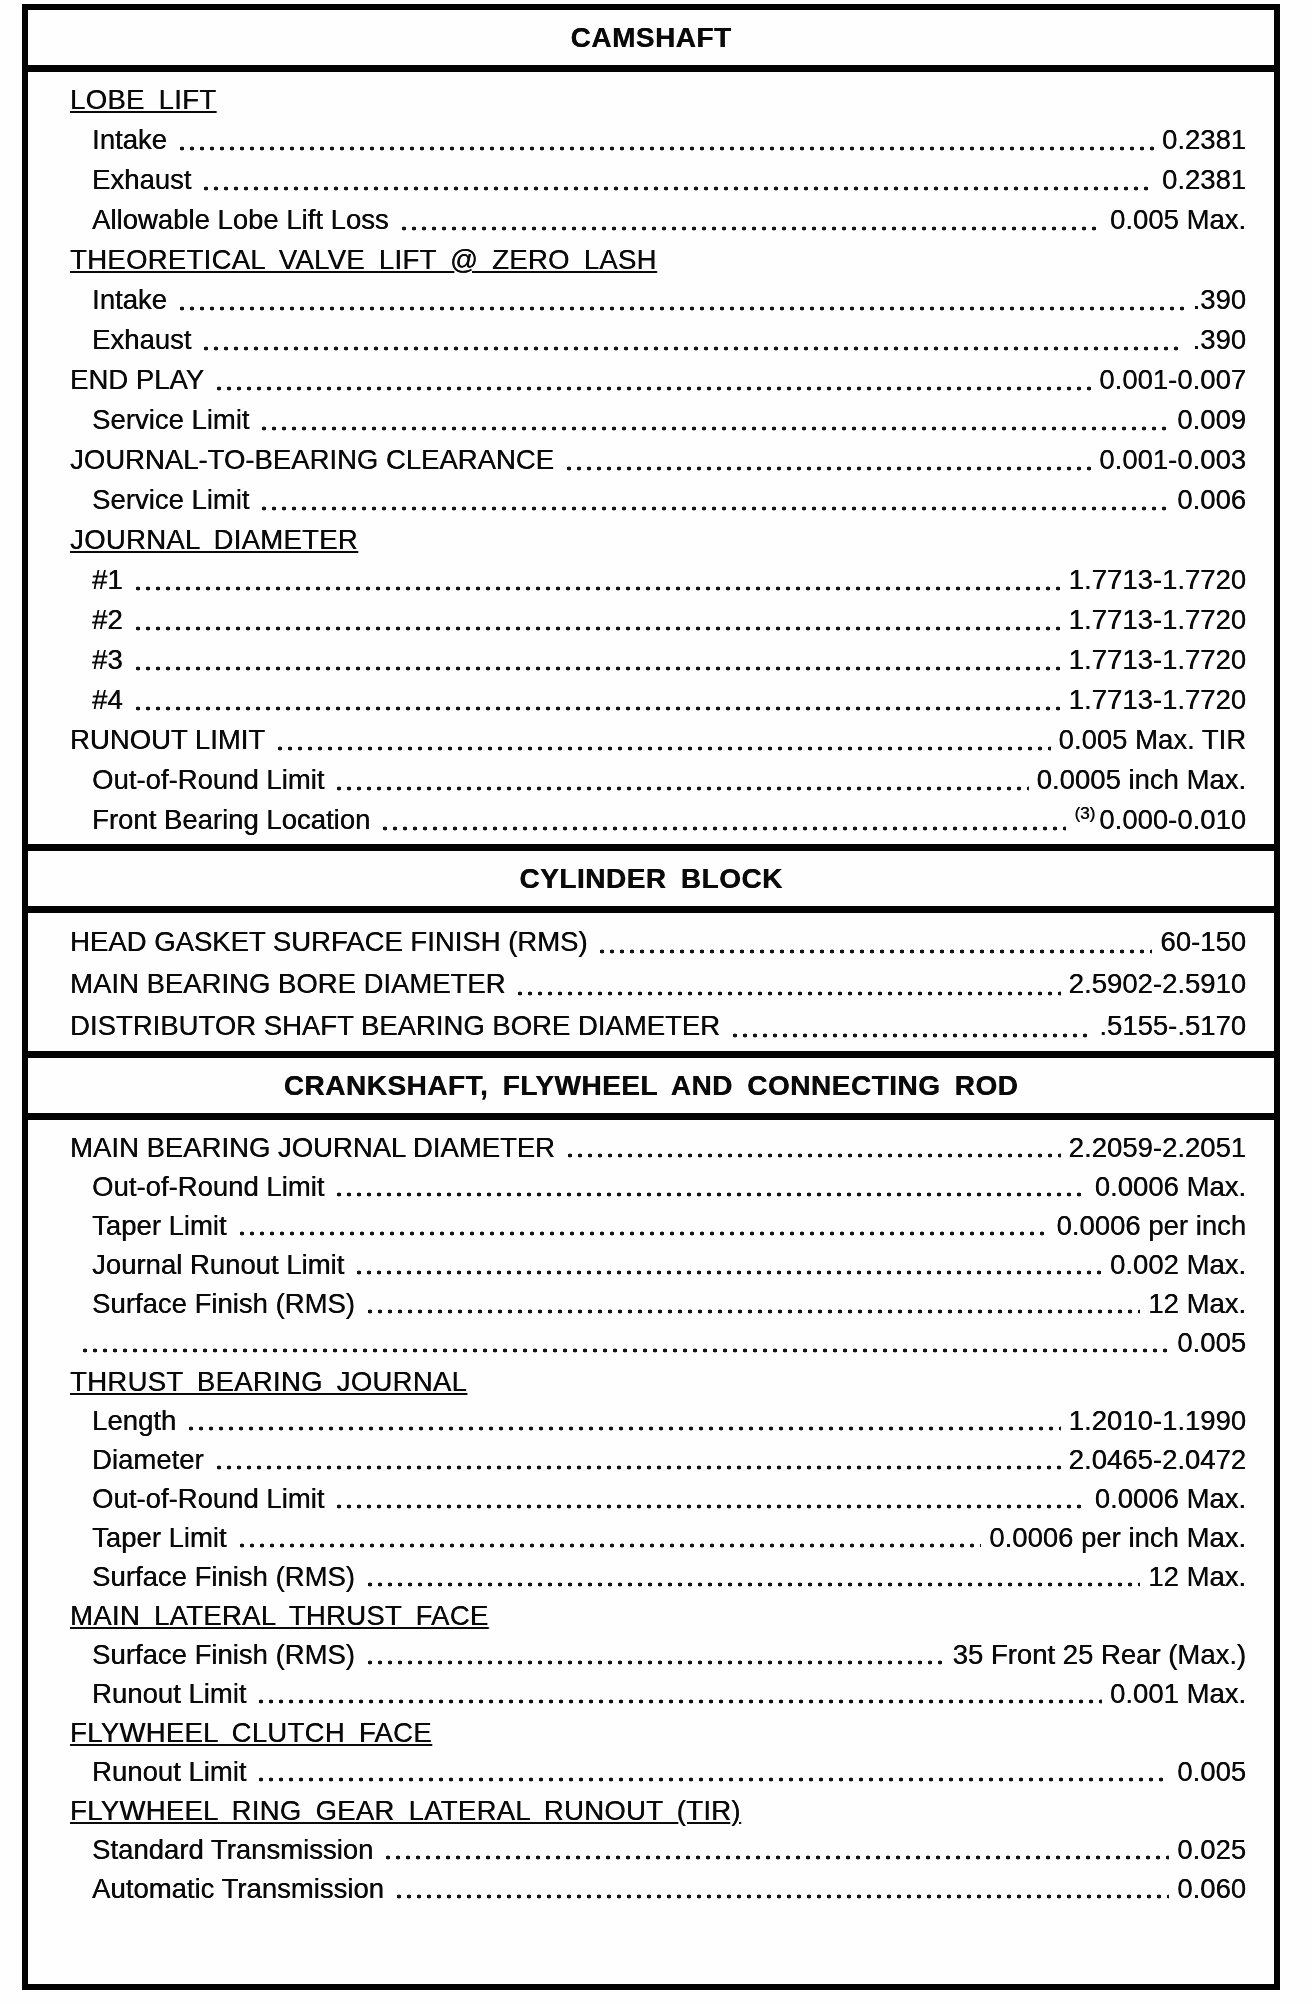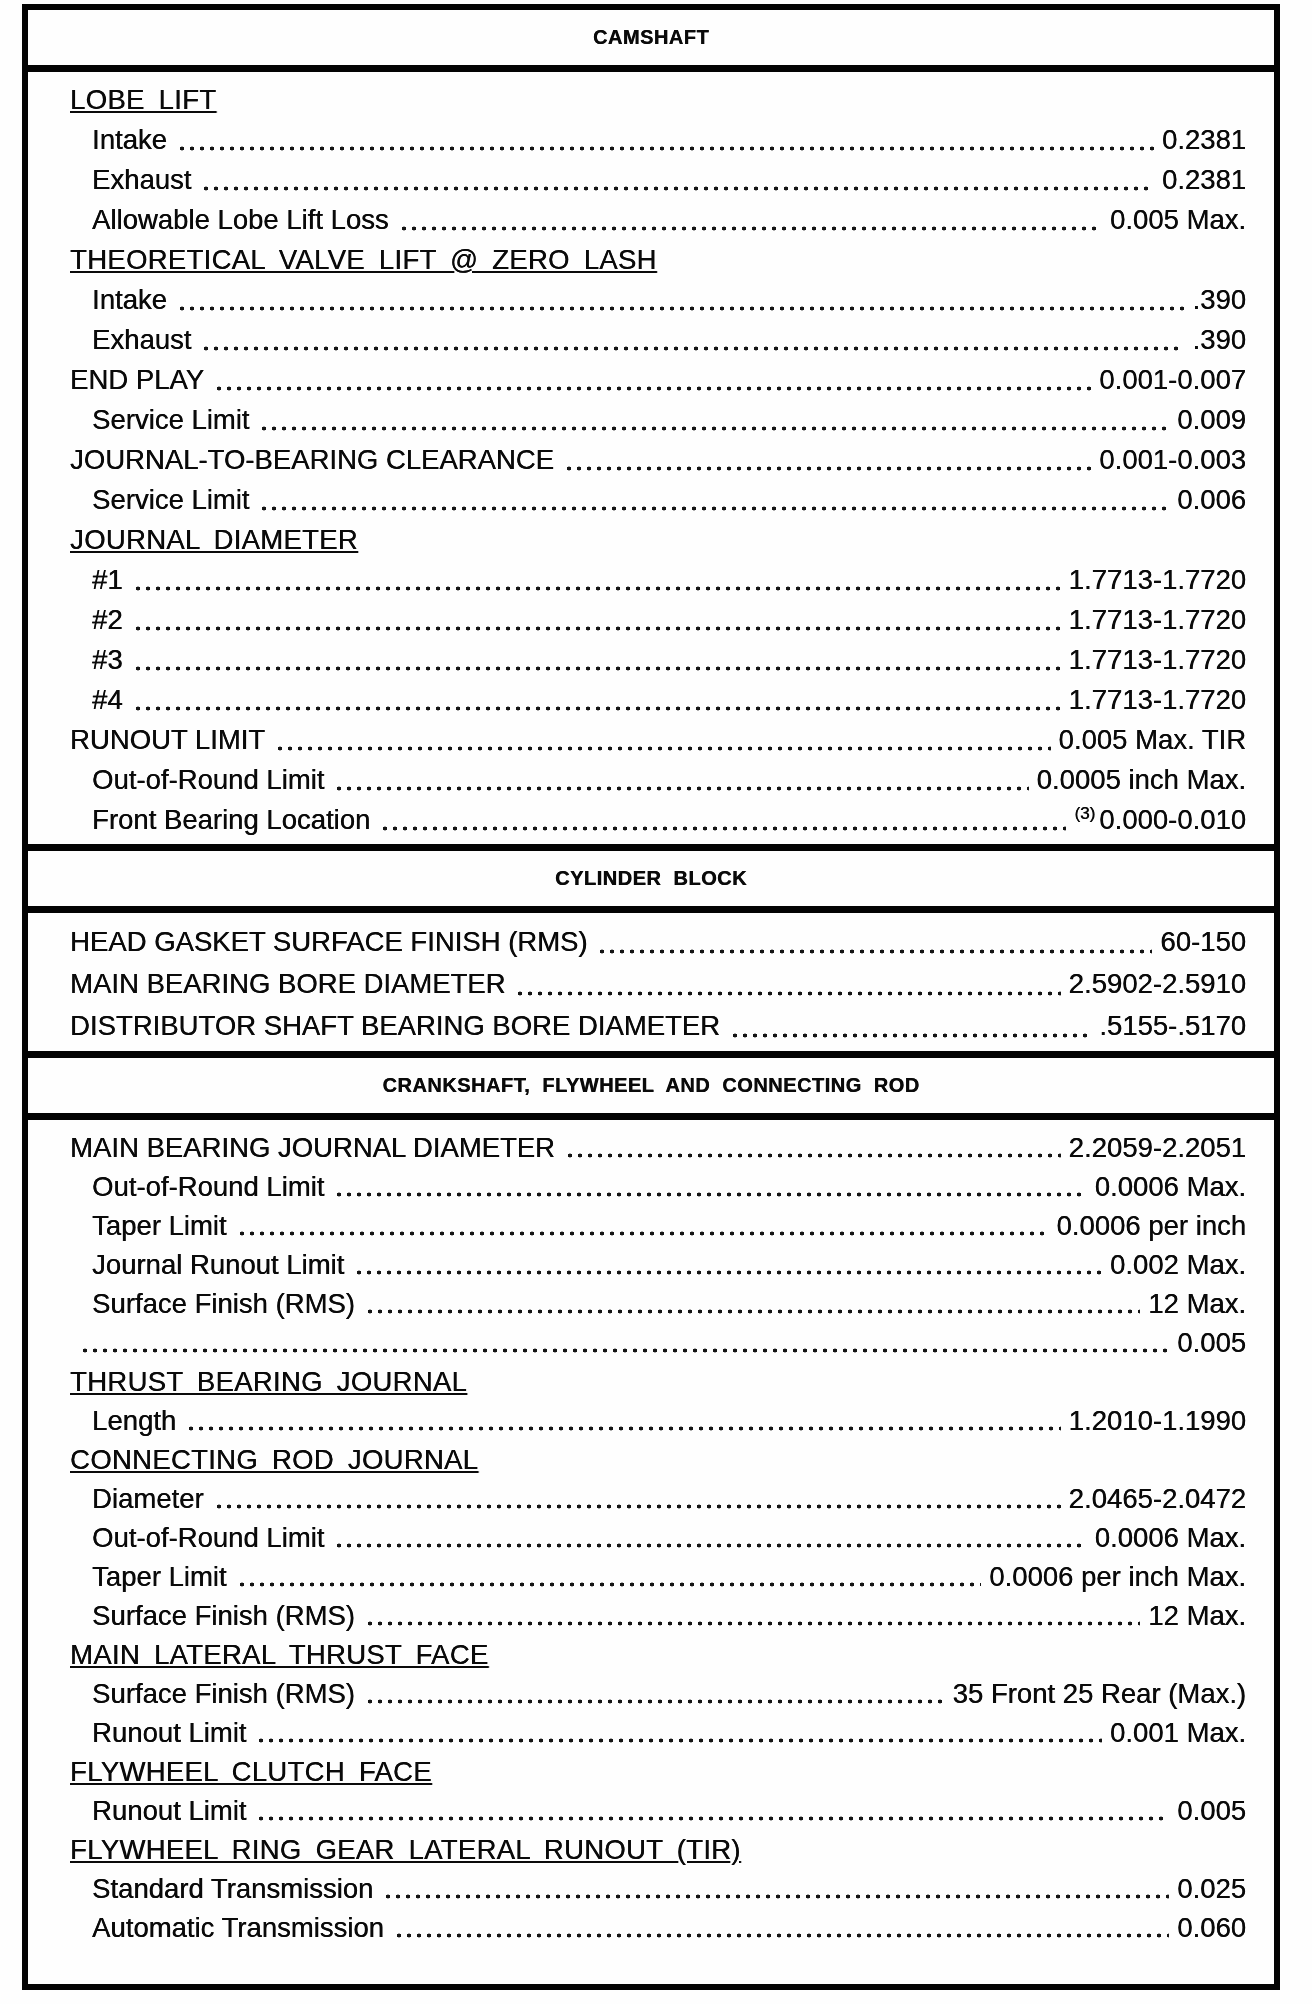--- a/index.html
+++ b/index.html
@@ -34,21 +34,21 @@
     border-bottom: 7px solid #030303;
     display: flex;
     align-items: center;
     justify-content: center;
   }
   .sec-header.mid {
     border-top: 7px solid #030303;
   }
   .sec-title {
     font-weight: bold;
-    font-size: 20px;
+    font-size: 28px;
     letter-spacing: 0.5px;
     word-spacing: 6px;
     text-shadow: 0.4px 0 0 currentColor;
   }
   .sec-body {
     flex: 0 0 auto;
     box-sizing: border-box;
     padding: 8px 28px 4px 42px;
   }
   .sec-body.grow {
@@ -249,23 +249,20 @@
           <span class="val"><span>0.005</span></span>
         </div>
         <div class="row indent0 group">
           <span class="lbl">THRUST BEARING JOURNAL</span>
         </div>
         <div class="row indent1">
           <span class="lbl">Length</span>
           <span class="leader"></span>
           <span class="val"><span>1.2010-1.1990</span></span>
         </div>
-        <div class="row indent0 group">
-          <span class="lbl">CONNECTING ROD JOURNAL</span>
-        </div>
         <div class="row indent1">
           <span class="lbl">Diameter</span>
           <span class="leader"></span>
           <span class="val"><span>2.0465-2.0472</span></span>
         </div>
         <div class="row indent1">
           <span class="lbl">Out-of-Round Limit</span>
           <span class="leader"></span>
           <span class="val"><span>0.0006 Max.</span></span>
         </div>

